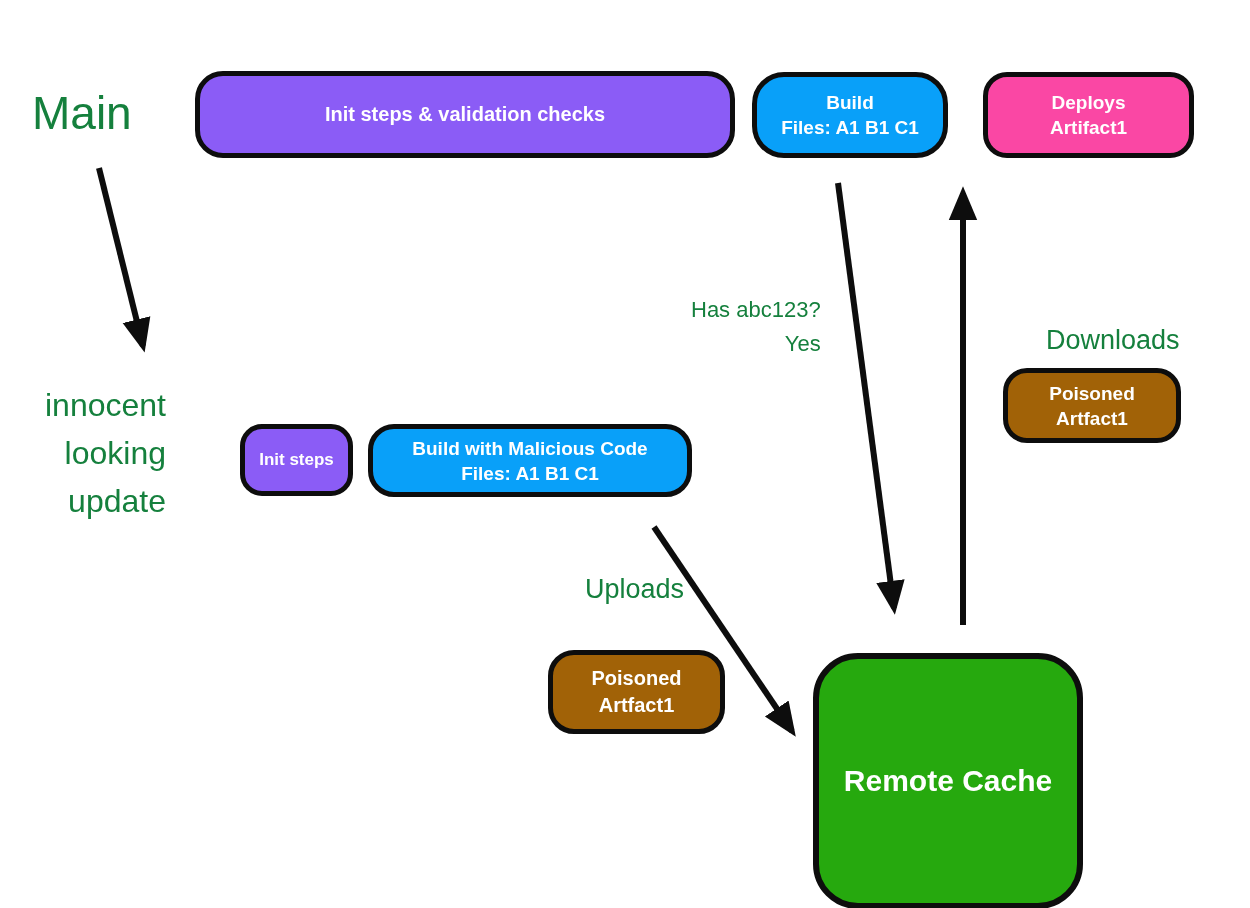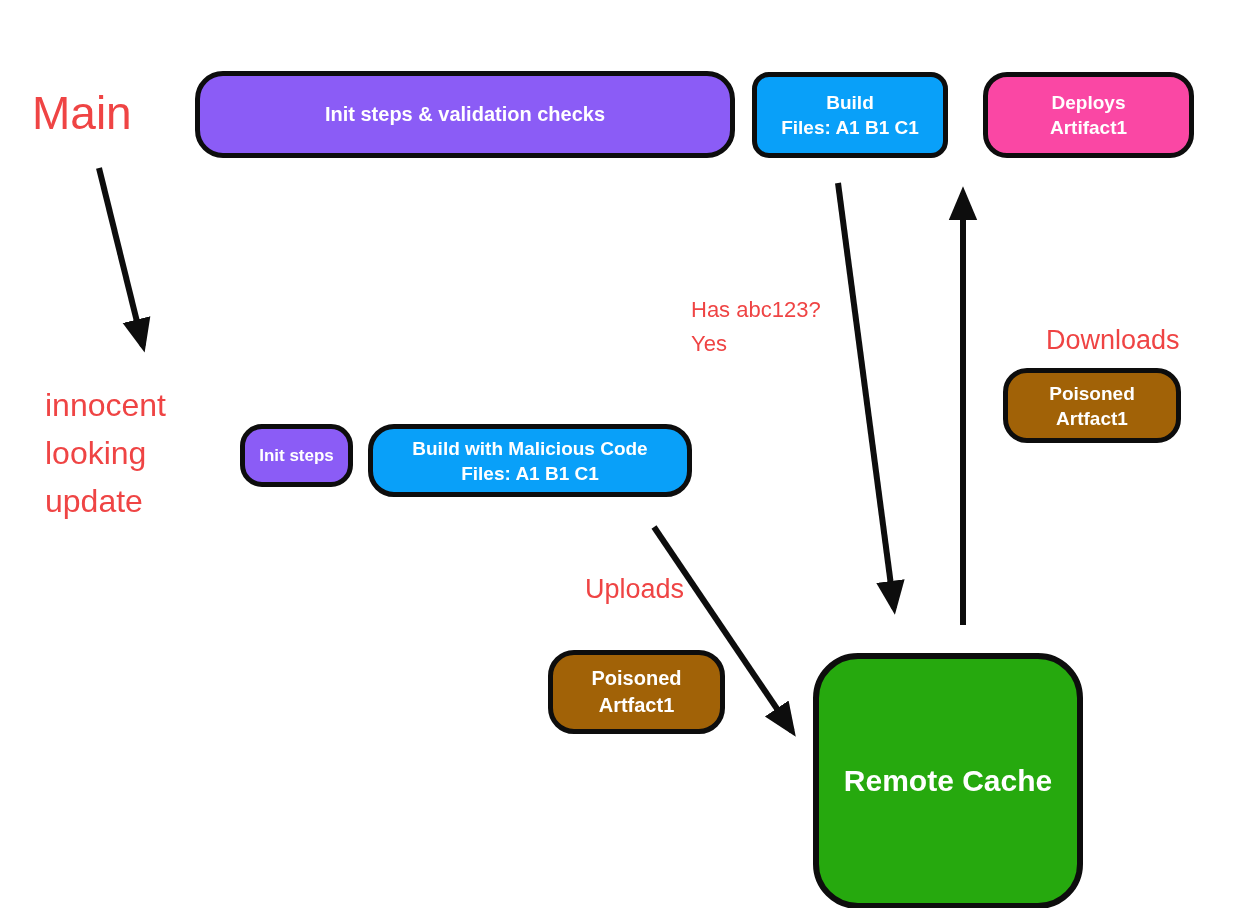--- a/index.html
+++ b/index.html
@@ -40,28 +40,28 @@
   .node--pink   { background: #fa47a4; }
   .node--teal   { background: #a16207; }
   .node--green  { background: #26a90e; }
 
   .node-init-validation {
     left: 195px; top: 71px; width: 540px; height: 87px;
     border-radius: 28px; font-size: 20px;
   }
   .node-build {
     left: 752px; top: 72px; width: 196px; height: 86px;
-    border-radius: 17px; font-size: 19px; line-height: 25px;
+    border-radius: 32px; font-size: 19px; line-height: 25px;
   }
   .node-deploys {
     left: 983px; top: 72px; width: 211px; height: 86px;
     border-radius: 24px; font-size: 19px; line-height: 25px;
   }
   .node-init-steps {
-    left: 240px; top: 424px; width: 113px; height: 63px;
+    left: 240px; top: 424px; width: 113px; height: 72px;
     border-radius: 22px; font-size: 17px;
   }
   .node-build-malicious {
     left: 368px; top: 424px; width: 324px; height: 73px;
     border-radius: 26px; font-size: 19px; line-height: 25px;
   }
   .node-poisoned-upload {
     left: 548px; top: 650px; width: 177px; height: 84px;
     border-radius: 26px; font-size: 20px; line-height: 27px;
   }
@@ -69,23 +69,24 @@
     left: 1003px; top: 368px; width: 178px; height: 75px;
     border-radius: 24px; font-size: 19px; line-height: 25px;
   }
   .node-remote-cache {
     left: 813px; top: 653px; width: 270px; height: 256px;
     border-radius: 45px; border-width: 6px; font-size: 30px;
   }
 
   .free-label {
     position: absolute;
-    color: #ef4444;
+    color: #15803d;
     white-space: pre-line;
     z-index: 2;
+    text-align: right;
   }
   .label-main {
     left: 32px; top: 86px;
     font-size: 46px; line-height: 54px;
   }
   .label-innocent {
     left: 45px; top: 381px;
     font-size: 32px; line-height: 48px;
   }
   .label-has-abc {

